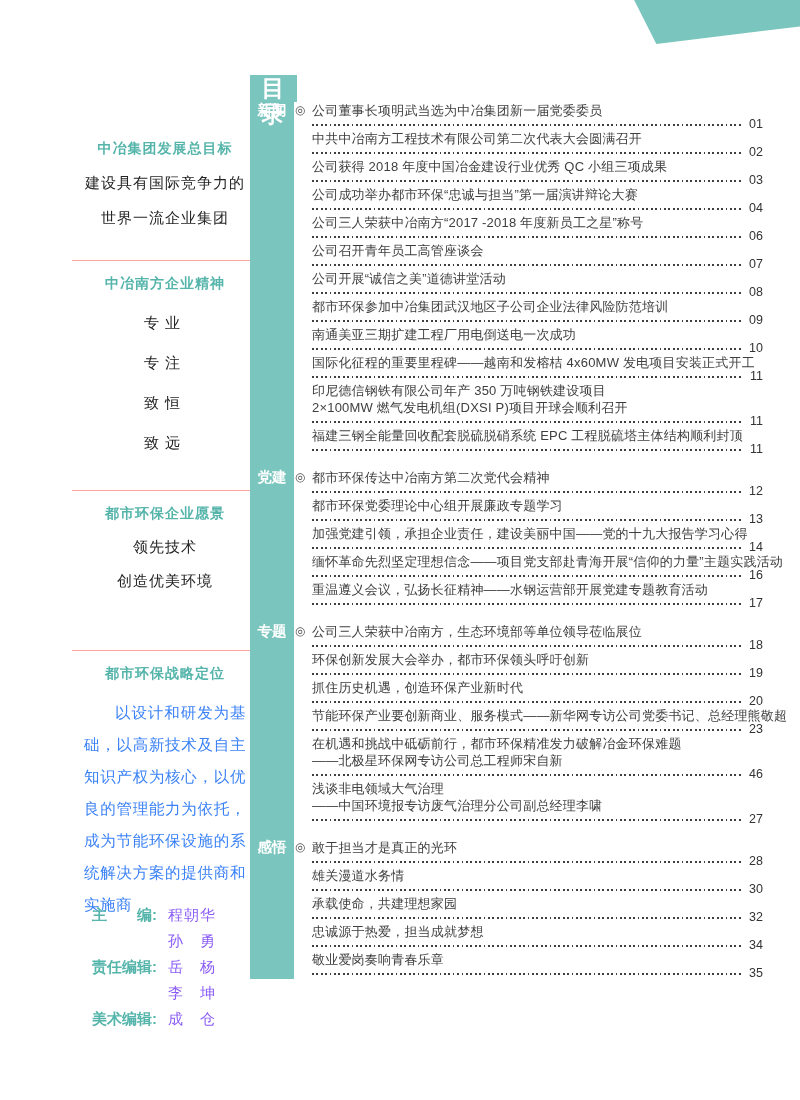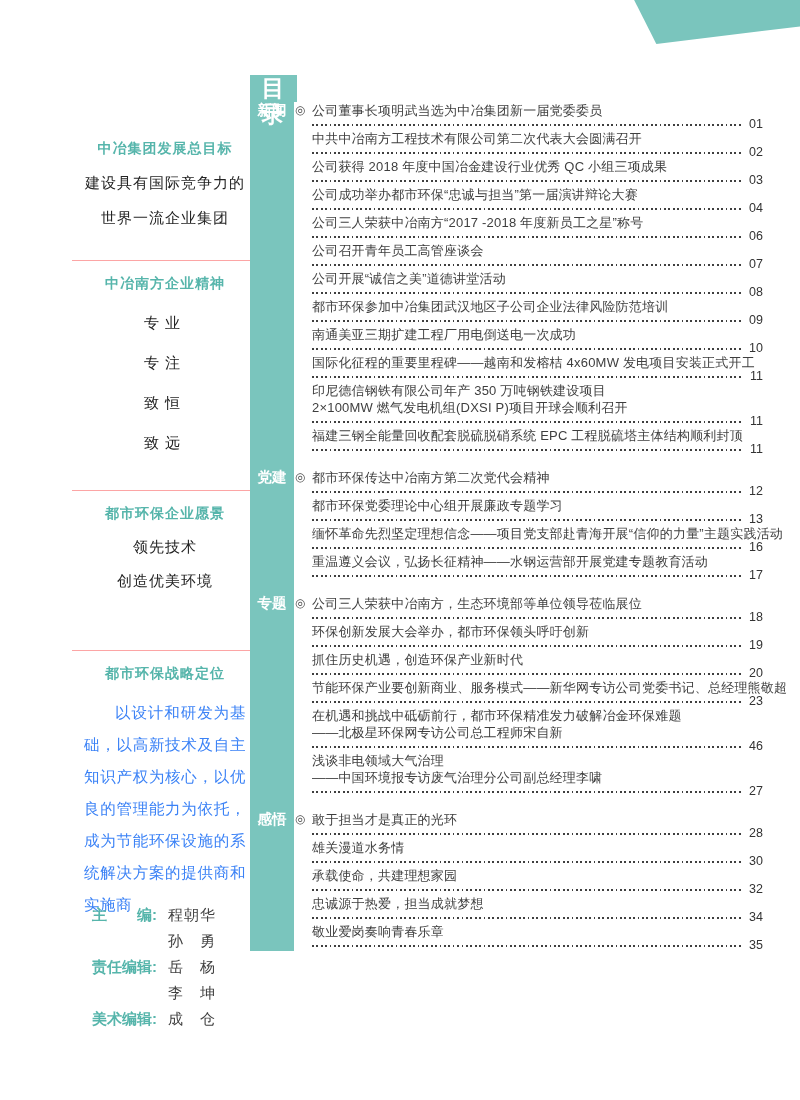--- a/index.html
+++ b/index.html
@@ -21,21 +21,21 @@
   .sb-block-2{padding-bottom:44px;}
   .sb-block-2 .sb-line{margin:15px 0;}
   .sb-para{font-family:"Liberation Serif",serif;font-size:15.5px;line-height:32px;
            text-align:justify;text-align-last:left;text-indent:2em;width:162px;margin:14px auto 0 auto;
            letter-spacing:0.5px;color:#3b82f6;}
 
   
   .editors{position:absolute;left:92px;top:902px;width:170px;font-size:15px;line-height:26px;text-align:left;}
   .ed-row{white-space:nowrap;}
   .ed-label{display:inline-block;width:76px;color:#56b5ab;font-weight:bold;}
-  .ed-name{color:#404040;letter-spacing:1px;}
+  .ed-name{color:#8b5cf6;letter-spacing:1px;}
 
   
   .toc{position:absolute;left:250px;top:75px;width:513px;}
   .toc-rail{position:absolute;left:0;top:0;bottom:0;width:44px;background:#7ac5bd;}
   .toc-header{position:relative;width:47px;height:27px;background:#7ac5bd;color:#ffffff;
               font-size:23px;font-weight:bold;text-align:center;line-height:26px;letter-spacing:1px;}
   .toc-body{position:relative;}
   .toc-section{position:relative;padding-left:62px;margin-bottom:14px;}
   .toc-section:last-child{margin-bottom:0;}
   .toc-label{position:absolute;left:0;top:0;width:44px;text-align:center;color:#ffffff;
@@ -192,20 +192,27 @@
             </div>
           </div>
           <div class="toc-entry">
             <div class="entry-line">都市环保党委理论中心组开展廉政专题学习</div>
             <div class="toc-leader">
               <span class="dots"></span>
               <span class="page-num">13</span>
             </div>
           </div>
           <div class="toc-entry">
+            <div class="entry-line">加强党建引领，承担企业责任，建设美丽中国——党的十九大报告学习心得</div>
+            <div class="toc-leader">
+              <span class="dots"></span>
+              <span class="page-num">14</span>
+            </div>
+          </div>
+          <div class="toc-entry">
             <div class="entry-line">缅怀革命先烈坚定理想信念——项目党支部赴青海开展“信仰的力量”主题实践活动</div>
             <div class="toc-leader">
               <span class="dots"></span>
               <span class="page-num">16</span>
             </div>
           </div>
           <div class="toc-entry">
             <div class="entry-line">重温遵义会议，弘扬长征精神——水钢运营部开展党建专题教育活动</div>
             <div class="toc-leader">
               <span class="dots"></span>

